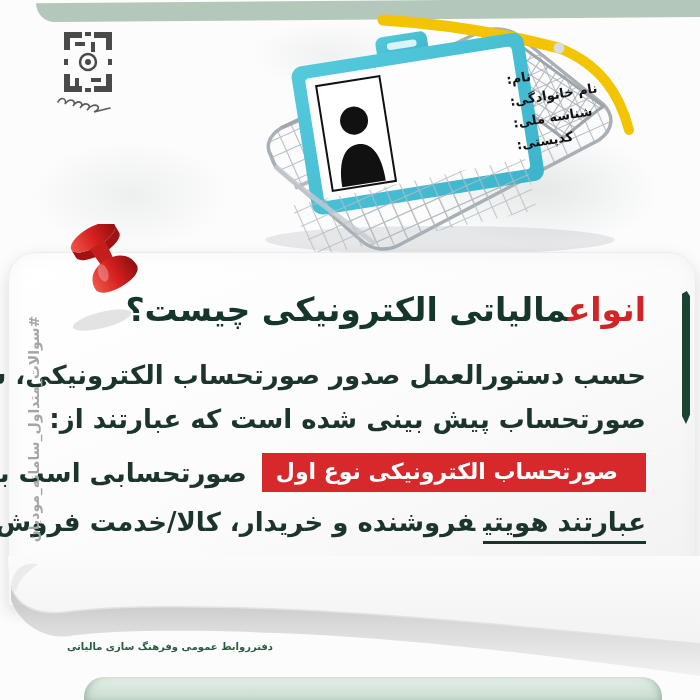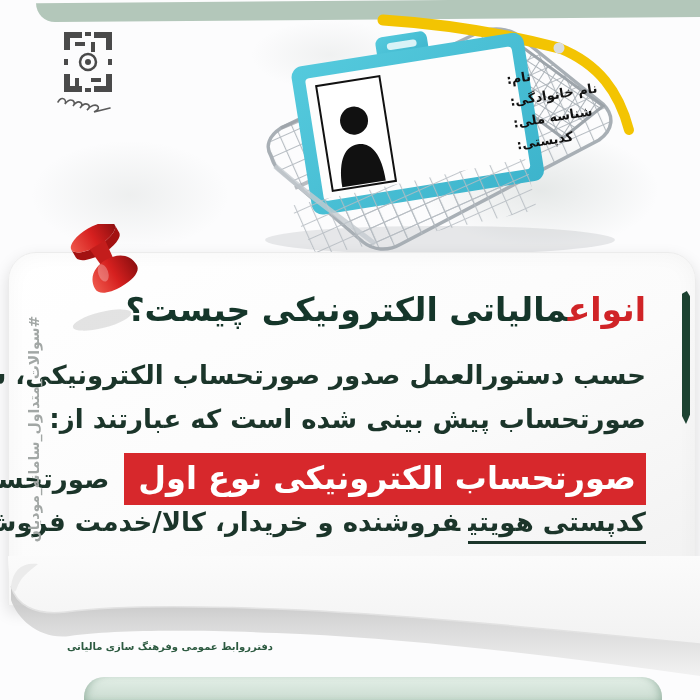--- a/index.html
+++ b/index.html
@@ -34,22 +34,22 @@
     box-shadow:0 6px 16px rgba(0,0,0,.13), inset 0 0 22px rgba(0,0,0,.035);
   }
   .title{position:absolute;right:49px;top:36px;direction:rtl;white-space:nowrap;
     font-size:33px;font-weight:bold;line-height:1.25;}
   .title .hl{color:#d02427;}
   .title .rest{color:#15362a;}
   .intro{position:absolute;right:49px;top:100px;direction:rtl;text-align:right;
     color:#1b352a;font-size:26px;font-weight:bold;line-height:44px;white-space:nowrap;}
   .badge-line{position:absolute;right:49px;top:200px;direction:rtl;display:flex;
     align-items:center;gap:15px;white-space:nowrap;}
-  .badge{background:#d7282c;color:#ffffff;font-size:32px;font-weight:bold;
-    padding:6px 10px 8px 14px;}
+  .badge{background:#d7282c;color:#ffffff;font-size:22px;font-weight:bold;
+    padding:6px 28px 8px 14px;}
   .badge-suffix{color:#1b352a;font-size:26px;font-weight:bold;}
   .detail{position:absolute;right:49px;top:254px;direction:rtl;color:#1b352a;
     font-size:26px;font-weight:bold;white-space:nowrap;}
   .detail .und{border-bottom:3px solid #1b352a;padding-bottom:4px;margin-left:8px;}
   
   .accent-bar{
     position:absolute;left:682px;top:291px;width:8px;height:133px;
     background:#1c4231;border-radius:3px;
     clip-path:polygon(0 2%,60% 0,100% 4%,100% 93%,50% 100%,0 94%);
   }
@@ -166,21 +166,21 @@
     </div>
     <div class="intro">
       <div>حسب دستورالعمل صدور صورتحساب الکترونیکی، سه نوع</div>
       <div>صورتحساب پیش بینی شده است که عبارتند از:</div>
     </div>
     <div class="badge-line">
       <span class="badge">صورتحساب الکترونیکی نوع اول</span>
       <span class="badge-suffix">صورتحسابی است با</span>
     </div>
     <div class="detail">
-      <span class="und">کدپستی هویتی</span><span>فروشنده و خریدار، کالا/خدمت فروش رفته.</span>
+      <span class="und">عبارتند هویتی</span><span>فروشنده و خریدار، کالا/خدمت فروش رفته.</span>
     </div>
   </div>
 
   <div class="accent-bar"></div>
 
   <div class="hashtag">#سوالات_متداول_سامانه_مودیان</div>
 
   <svg class="curl" width="700" height="144" viewBox="0 0 700 144">
     <defs>
       <linearGradient id="curlShadow" x1="0" y1="0" x2="0" y2="1">

